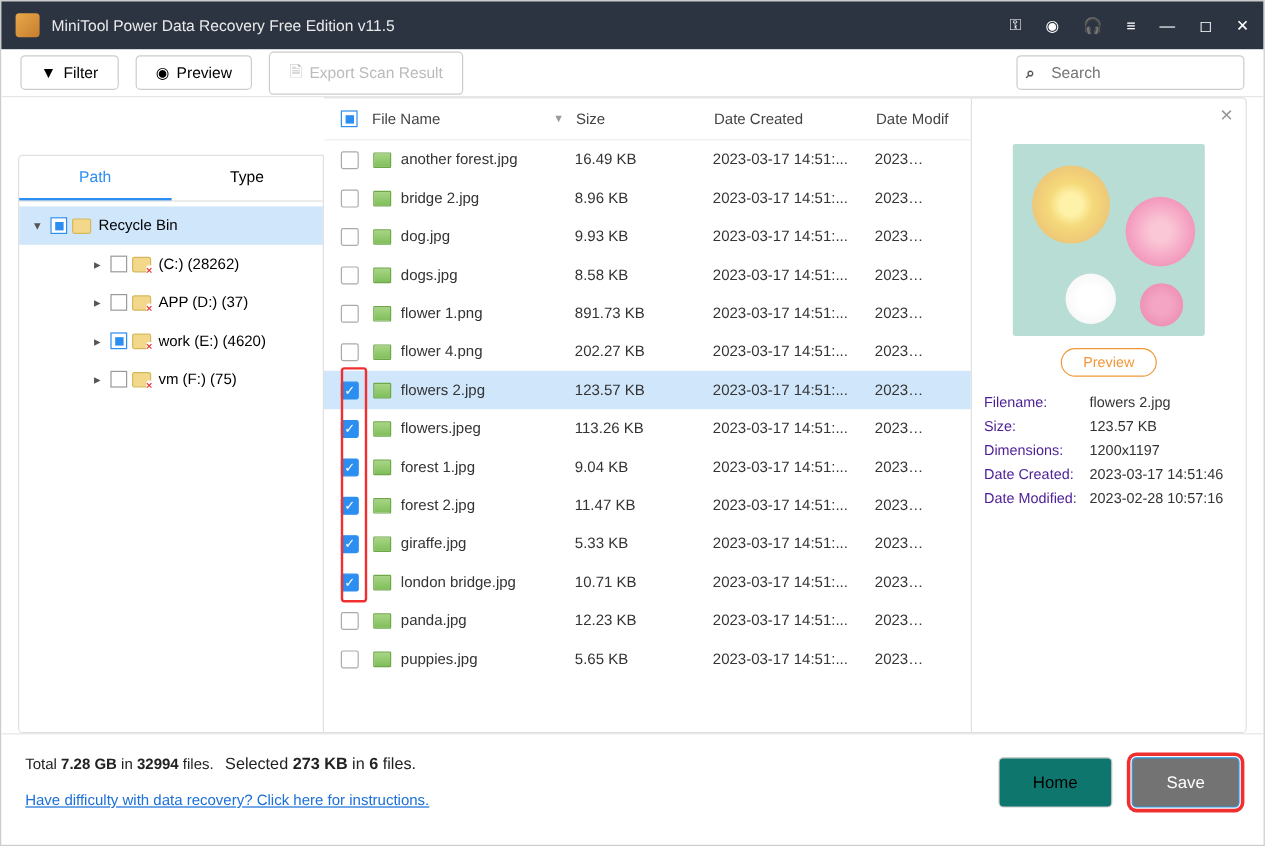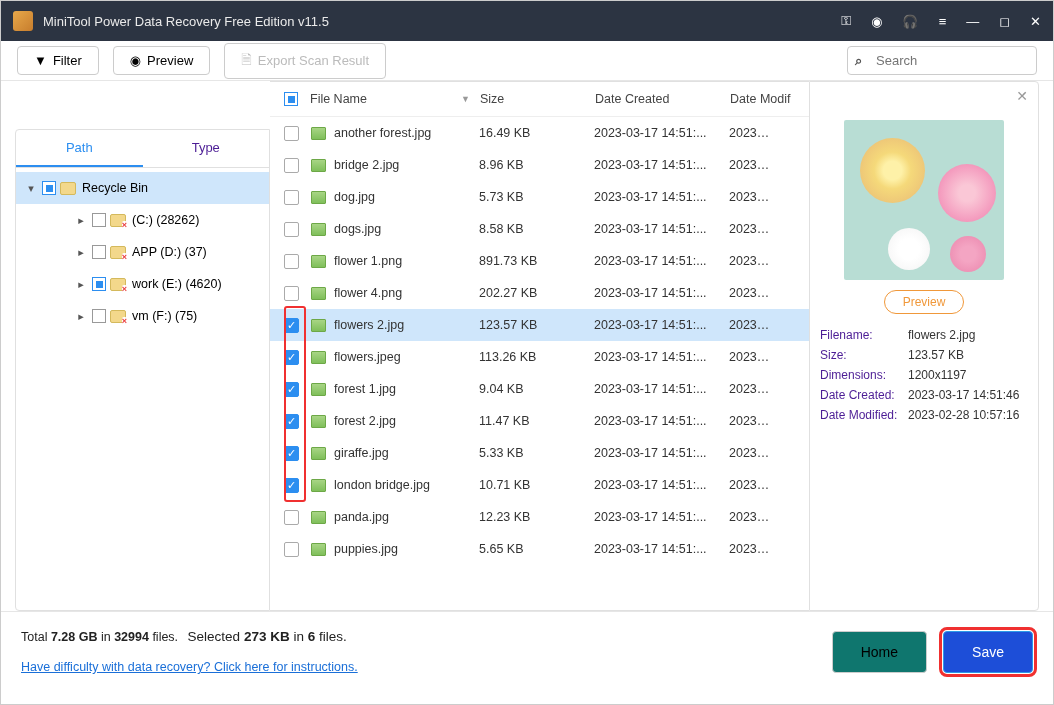--- a/index.html
+++ b/index.html
@@ -15,21 +15,21 @@
 .toolbar { height: 40px; display: flex; align-items: center; padding: 6px 16px; gap: 14px; border-bottom: 1px solid #e6e6e6; }
 .btn { border: 1px solid #ccc; border-radius: 4px; background: #fff; padding: 6px 16px; font-size: 13px; display: inline-flex; align-items: center; gap: 6px; cursor: pointer; }
 .btn.disabled { color: #bbb; cursor: default; }
 .search-wrap { margin-left: auto; position: relative; }
 .search-wrap input { width: 190px; padding: 6px 4px 6px 28px; border: 1px solid #ccc; border-radius: 4px; font-size: 13px; }
 .search-wrap .sicon { position: absolute; left: 8px; top: 7px; color: #555; font-size: 13px; font-weight: bold; }
 
 .main { display: flex; height: 530px; padding: 0 14px; }
 .sidebar { width: 255px; border: 1px solid #e0e0e0; border-radius: 4px 0 0 4px; display: flex; flex-direction: column; margin-top: 48px; }
 .tabs { display: flex; border-bottom: 1px solid #e0e0e0; }
-.tab { flex: 1; text-align: center; padding: 10px 0; font-size: 13px; color: #4c1d95; cursor: pointer; }
+.tab { flex: 1; text-align: center; padding: 10px 0; font-size: 13px; color: #000000; cursor: pointer; }
 .tab.active { color: #2c8ef0; border-bottom: 2px solid #2c8ef0; font-weight: 500; }
 
 .tree { padding: 4px 0; font-size: 12.5px; }
 .tree-row { display: flex; align-items: center; height: 32px; padding-left: 8px; cursor: pointer; }
 .tree-row.selected { background: #cfe6fb; }
 .tree-row .expander { width: 14px; color: #555; font-size: 11px; text-align: center; }
 .tree-row .cb { width: 14px; height: 14px; border: 1.5px solid #2c8ef0; margin: 0 4px; display: flex; align-items: center; justify-content: center; font-size: 9px; color: #2c8ef0; background:#fff; }
 .tree-row .cb.square::after { content:''; width:7px; height:7px; background:#2c8ef0; }
 .tree-row .cb.empty { border-color: #999; }
 .folder-ico { width: 16px; height: 13px; background: #f3d88b; border: 1px solid #d4b95c; border-radius: 2px; margin-right: 6px; position: relative; }
@@ -69,21 +69,21 @@
 .pv-meta { font-size: 12px; color: #333; }
 .pv-meta div { display: flex; margin-bottom: 6px; }
 .pv-meta .lbl { width: 88px; color: #4c1d95; }
 
 .footer { height: 80px; border-top: 1px solid #e6e6e6; padding: 12px 20px; display: flex; align-items: center; }
 .footer-left { font-size: 12.5px; color: #222; }
 .footer-left .sel-txt { margin-left: 6px; font-size: 13.5px; }
 .footer-left a { color: #1a6fd8; text-decoration: underline; font-size: 12.5px; display: block; margin-top: 16px;}
 .footer-btns { margin-left: auto; display: flex; gap: 16px; }
 .fbtn { border: 1px solid #ccc; background: #0f766e; padding: 12px 28px; font-size: 14px; border-radius: 4px; cursor:pointer; font-weight: 500;}
-.fbtn.save { background: #1d4ed8; border-color: #2c99e8; color: #fff; outline: 3px solid #f03030; outline-offset: 1px;}
+.fbtn.save { background: #737373; border-color: #2c99e8; color: #fff; outline: 3px solid #f03030; outline-offset: 1px;}
 b { font-weight: 700; }
 </style>
 </head>
 <body>
 
 <div class="titlebar">
   <div class="app-icon"></div>
   <div class="title">MiniTool Power Data Recovery Free Edition v11.5</div>
   <div class="win-icons">
     <span class="key-icon">⚿</span>
@@ -181,21 +181,21 @@
           <span class="file-ico"></span>
           <div class="col-name" style="width:145px">bridge 2.jpg</div>
           <div class="col-size">8.96 KB</div>
           <div class="col-date">2023-03-17 14:51:...</div>
           <div class="col-mod">2023…</div>
         </div>
         <div class="trow">
           <span class="rcb"></span>
           <span class="file-ico"></span>
           <div class="col-name" style="width:145px">dog.jpg</div>
-          <div class="col-size">5.73 KB</div>
+          <div class="col-size">9.93 KB</div>
           <div class="col-date">2023-03-17 14:51:...</div>
           <div class="col-mod">2023…</div>
         </div>
         <div class="trow">
           <span class="rcb"></span>
           <span class="file-ico"></span>
           <div class="col-name" style="width:145px">dogs.jpg</div>
           <div class="col-size">8.58 KB</div>
           <div class="col-date">2023-03-17 14:51:...</div>
           <div class="col-mod">2023…</div>

